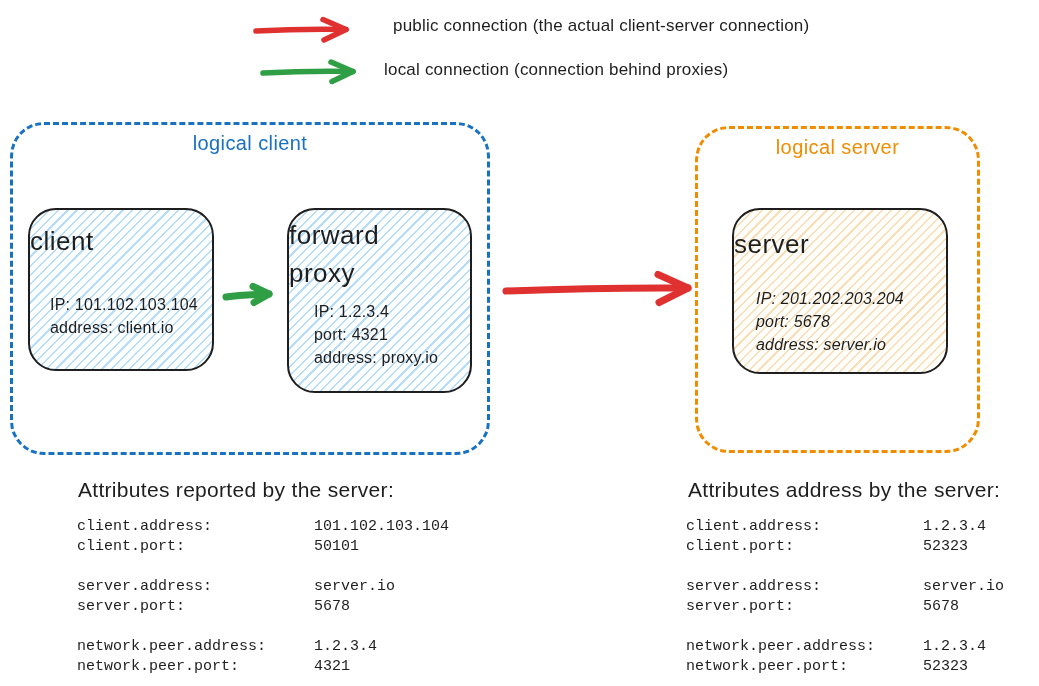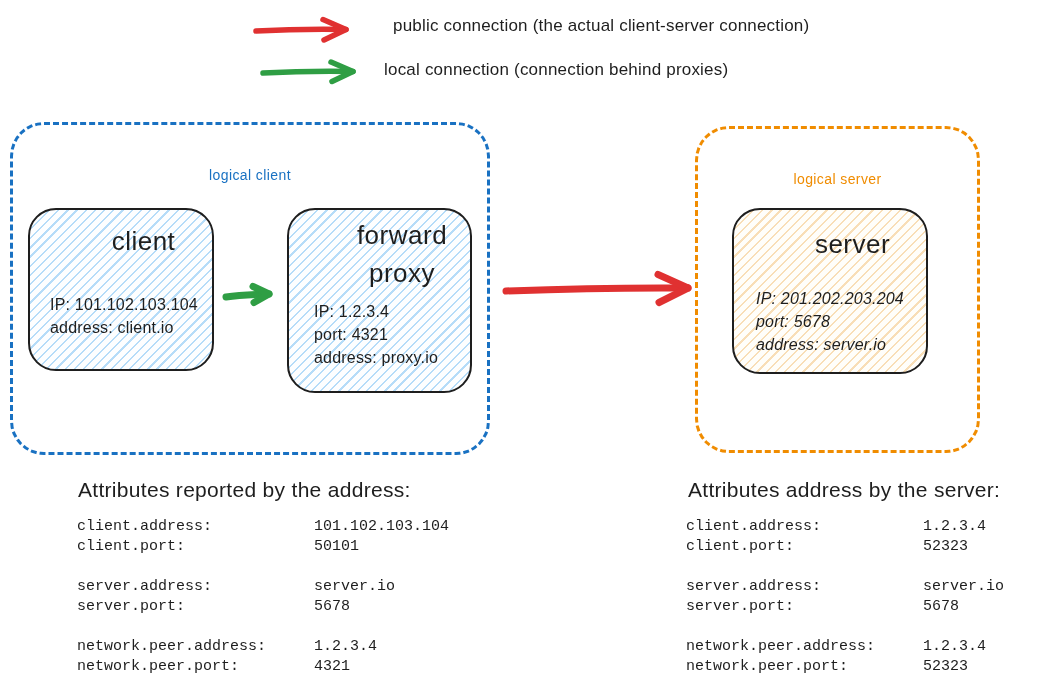--- a/index.html
+++ b/index.html
@@ -27,51 +27,48 @@
     border: 3px dashed #1971c2;
     border-radius: 34px;
   }
   .logical-group.server { border-color: #f08c00; }
   .logical-group-label {
     position: absolute;
     top: 7px;
     left: 0;
     right: 0;
     text-align: center;
-    font-size: 14px;
+    font-size: 20px;
     letter-spacing: 0.4px;
     color: #1971c2;
     white-space: nowrap;
-    margin-top: 35px;
   }
   .logical-group.server .logical-group-label { color: #f08c00; }
 
   
   .node {
     border: 2.2px solid #1e1e1e;
     border-radius: 28px;
     background-color: #fdfeff;
     background-image: repeating-linear-gradient(135deg,
       rgba(144, 202, 245, 0.65) 0px, rgba(144, 202, 245, 0.65) 1.6px,
       transparent 1.6px, transparent 6.5px);
   }
   .node.server-node {
     background-color: #fffefa;
     background-image: repeating-linear-gradient(135deg,
       rgba(243, 196, 128, 0.55) 0px, rgba(243, 196, 128, 0.55) 1.6px,
       transparent 1.6px, transparent 6.5px);
   }
   .node-title {
-    text-align: center;
     font-size: 26px;
     line-height: 38px;
     letter-spacing: 0.5px;
     color: #1e1e1e;
     white-space: nowrap;
-    padding-left: 45px;
   }
   .node-body {
     font-size: 16px;
     line-height: 23px;
     letter-spacing: 0.2px;
     color: #1e1e1e;
     white-space: nowrap;
   }
 
   
@@ -148,30 +145,30 @@
   <svg width="202" height="48" viewBox="0 0 202 48">
     <path d="M7 25 C 60 23, 125 21.5, 189 22" stroke="#e03131" stroke-width="7" fill="none" stroke-linecap="round"></path>
     <path d="M189 22 L 159 8.5 M189 22 L 160 36.5" stroke="#e03131" stroke-width="7" fill="none" stroke-linecap="round" stroke-linejoin="round"></path>
   </svg>
 </div>
 
 <div class="abs logical-group server" style="left:695px; top:126px; width:285px; height:327px;">
   <div class="logical-group-label">logical server</div>
 </div>
 
-<div class="abs node server-node" style="left:732px; top:208px; width:196px; height:166px;">
+<div class="abs node server-node" style="left:732px; top:208px; width:216px; height:166px;">
   <div class="node-title" style="margin-top:15px;">server</div>
   <div class="node-body" style="position:absolute; left:22px; top:77px;font-style:italic;">
     <div>IP: 201.202.203.204</div>
     <div>port: 5678</div>
     <div>address: server.io</div>
   </div>
 </div>
 
-<div class="abs attr-heading" style="left:78px; top:478px;">Attributes reported by the address:</div>
+<div class="abs attr-heading" style="left:78px; top:478px;">Attributes reported by the server:</div>
 
 <div class="abs attr-table" style="left:77px; top:517px;">
   <div class="attr-group">
     <div class="attr-row">
       <span class="attr-key">client.address:</span><span class="attr-val">101.102.103.104</span>
     </div>
     <div class="attr-row">
       <span class="attr-key">client.port:</span><span class="attr-val">50101</span>
     </div>
   </div>

